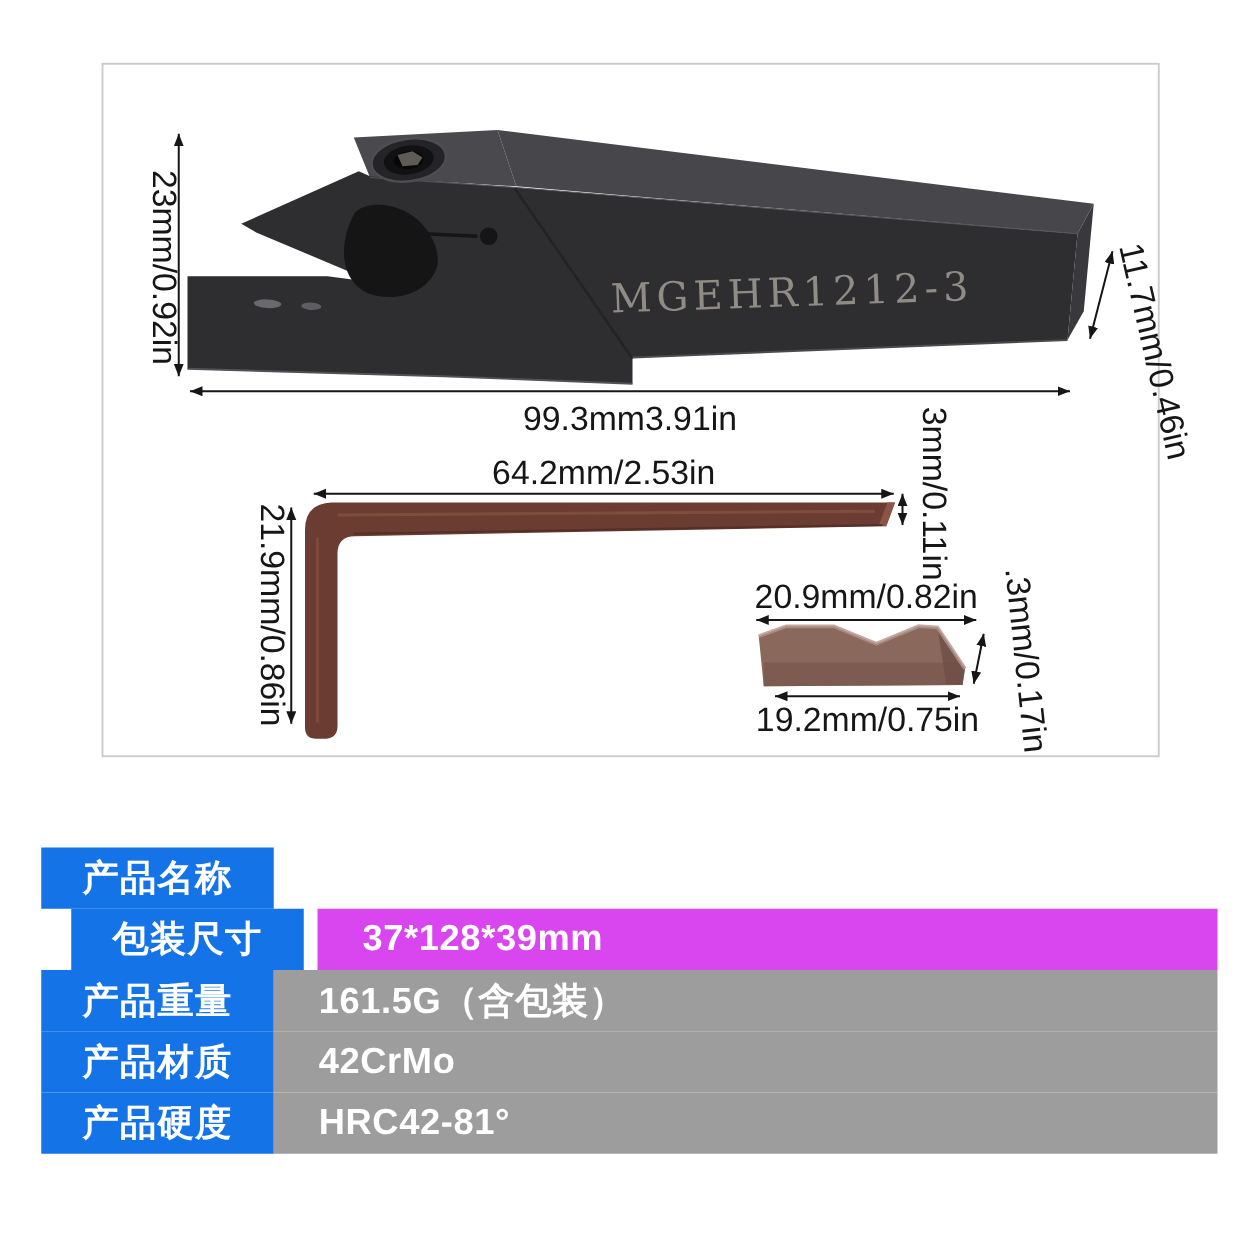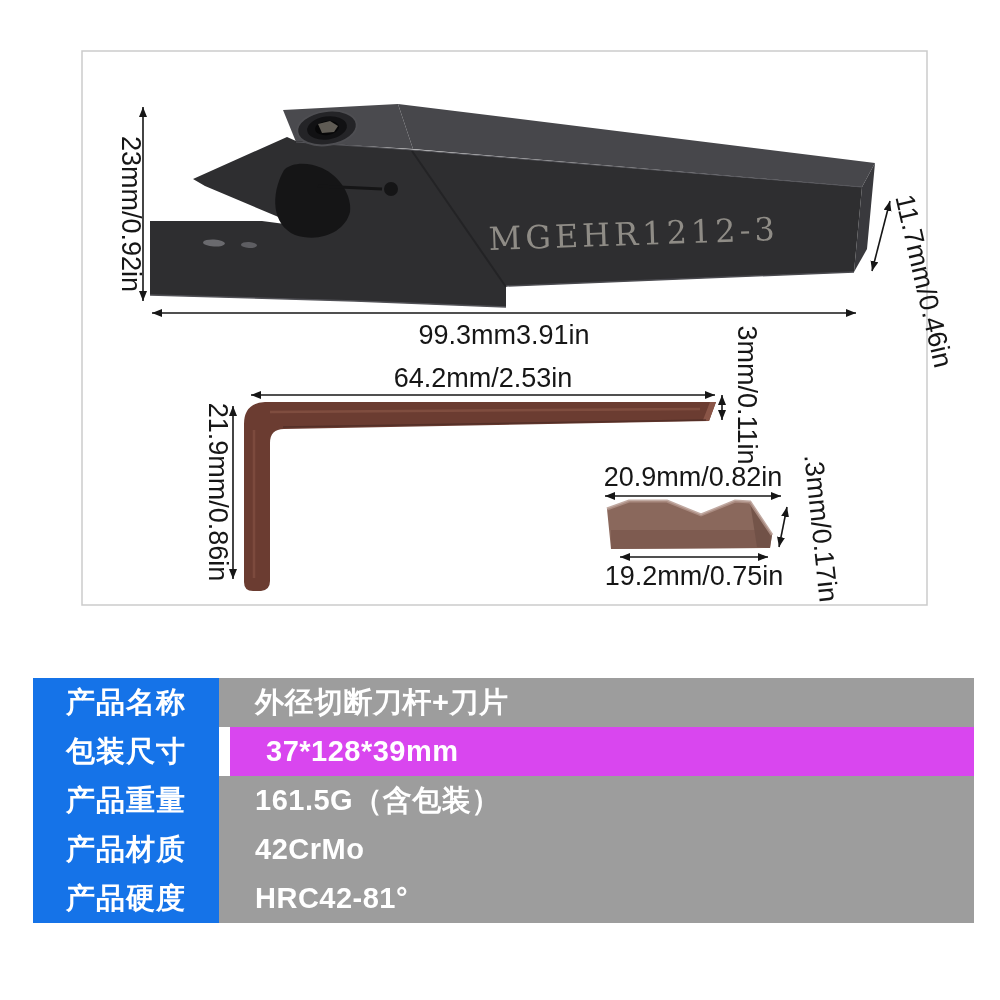--- a/index.html
+++ b/index.html
@@ -102,24 +102,23 @@
     <text class="dim-text" text-anchor="middle" transform="translate(209,492) rotate(90)">21.9mm/0.86in</text>
     <text class="dim-text" text-anchor="middle" transform="translate(738,395) rotate(90)">3mm/0.11in</text>
     <text class="dim-text" text-anchor="middle" x="693" y="486">20.9mm/0.82in</text>
     <text class="dim-text" text-anchor="middle" x="694" y="585">19.2mm/0.75in</text>
     <text class="dim-text" text-anchor="middle" transform="translate(812,529) rotate(84)">.3mm/0.17in</text>
   </svg>
 
   <div class="spec-table">
     <div class="spec-row">
       <div class="spec-label" style="background: rgb(21, 115, 232);">产品名称</div>
-      <div class="spec-value" style="background: rgb(157, 157, 157);">外径切断刀杆+刀片</div>
     </div>
     <div class="spec-row">
-      <div class="spec-label" style="background: rgb(21, 115, 232);">包装尺寸</div>
+      <div class="spec-label" style="background: rgb(21, 115, 232); margin-left: 24px;">包装尺寸</div>
       <div class="spec-value" style="background: #d946ef; margin-left: 11px;">37*128*39mm</div>
     </div>
     <div class="spec-row">
       <div class="spec-label" style="background: rgb(21, 115, 232); text-align: center;">产品重量</div>
       <div class="spec-value" style="background: rgb(157, 157, 157);">161.5G（含包装）</div>
     </div>
     <div class="spec-row">
       <div class="spec-label" style="background: rgb(21, 115, 232);">产品材质</div>
       <div class="spec-value" style="background: rgb(157, 157, 157);">42CrMo</div>
     </div>

